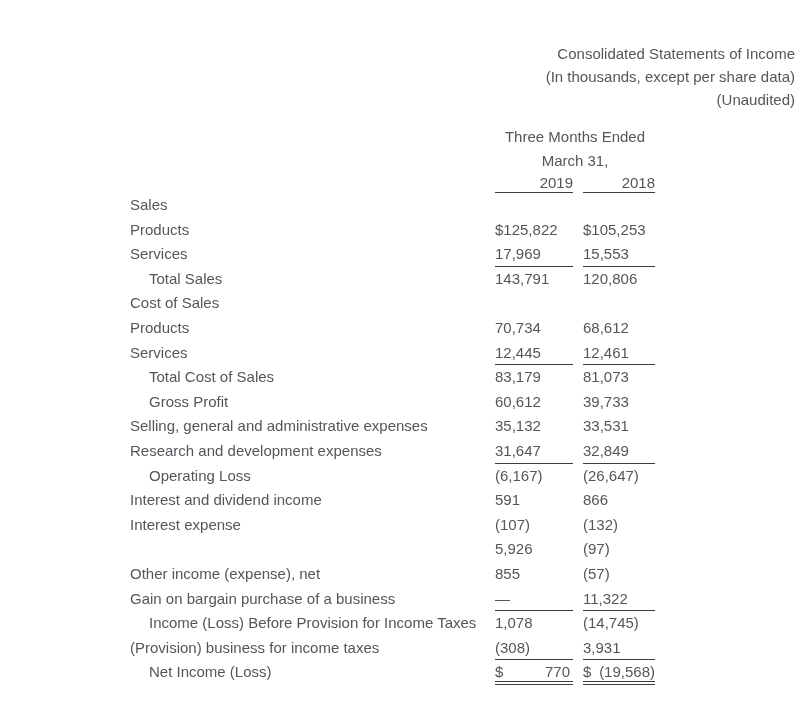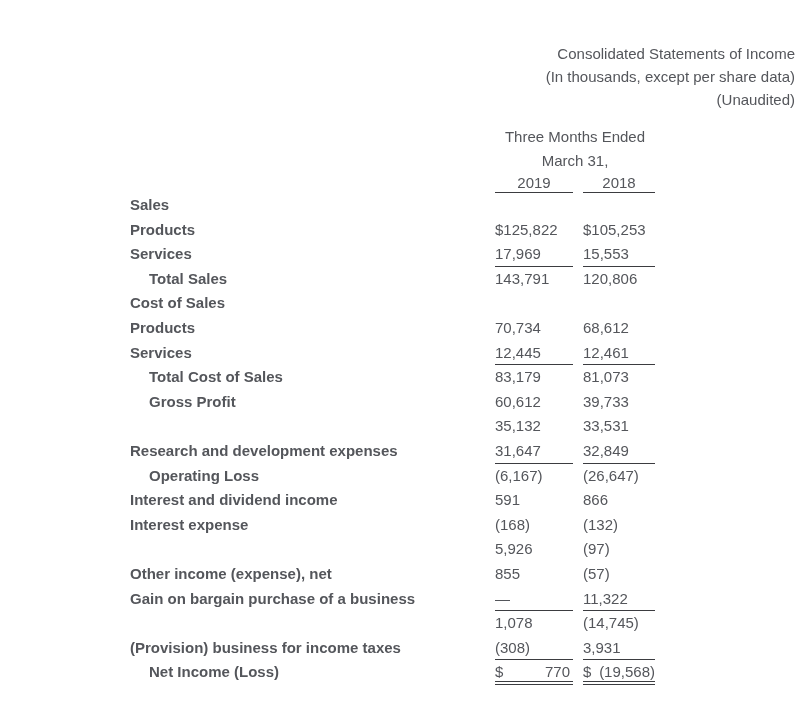--- a/index.html
+++ b/index.html
@@ -21,24 +21,24 @@
     position: absolute; left: 130px; top: 124px;
     display: grid;
     grid-template-columns: 365px 78px 10px 72px;
     grid-template-rows: 25px 24px 20px;
     grid-auto-rows: 24.6px;
   }
   .h-span { grid-column: 2 / 5; text-align: center; white-space: nowrap; }
   .h1 { line-height: 25px; }
   .h2 { line-height: 24px; }
   .h-year {
-    text-align: center; line-height: 19px;
+    text-align: right; line-height: 19px;
     border-bottom: 1px solid var(--rule, #3b3c40);
   }
-  .col1 { grid-column: 1; font-weight: bold; } .col2 { grid-column: 2; }
+  .col1 { grid-column: 1; } .col2 { grid-column: 2; }
   .col3 { grid-column: 3; } .col4 { grid-column: 4; }
 
   .cell { line-height: 24.6px; white-space: nowrap; }
   .indent { padding-left: 19px; }
   .val { }
   .plain { padding-right: 3px; }
   .rule-single { border-bottom: 1px solid var(--rule, #3b3c40); }
   .rule-double { border-bottom: 4px double var(--rule, #3b3c40); }
   .split { display: flex; justify-content: space-between; align-items: baseline; }
 </style>
@@ -89,50 +89,52 @@
       <div class="col3"></div>
       <div class="cell val col4 rule-single plain">12,461</div>
       <div class="cell col1 indent">Total Cost of Sales</div>
       <div class="cell val col2 plain">83,179</div>
       <div class="col3"></div>
       <div class="cell val col4 plain">81,073</div>
       <div class="cell col1 indent">Gross Profit</div>
       <div class="cell val col2 plain">60,612</div>
       <div class="col3"></div>
       <div class="cell val col4 plain">39,733</div>
+      <div class="cell col1">Selling, general and administrative expenses</div>
       <div class="cell val col2 plain">35,132</div>
       <div class="col3"></div>
       <div class="cell val col4 plain">33,531</div>
       <div class="cell col1">Research and development expenses</div>
       <div class="cell val col2 rule-single plain">31,647</div>
       <div class="col3"></div>
       <div class="cell val col4 rule-single plain">32,849</div>
       <div class="cell col1 indent">Operating Loss</div>
       <div class="cell val col2">(6,167)</div>
       <div class="col3"></div>
       <div class="cell val col4">(26,647)</div>
       <div class="cell col1">Interest and dividend income</div>
       <div class="cell val col2 plain">591</div>
       <div class="col3"></div>
       <div class="cell val col4 plain">866</div>
       <div class="cell col1">Interest expense</div>
-      <div class="cell val col2">(168)</div>
+      <div class="cell val col2">(107)</div>
       <div class="col3"></div>
       <div class="cell val col4">(132)</div>
       <div class="cell val col2 plain">5,926</div>
       <div class="col3"></div>
       <div class="cell val col4">(97)</div>
       <div class="cell col1">Other income (expense), net</div>
       <div class="cell val col2 plain">855</div>
       <div class="col3"></div>
       <div class="cell val col4">(57)</div>
       <div class="cell col1">Gain on bargain purchase of a business</div>
       <div class="cell val col2 rule-single plain">—</div>
       <div class="col3"></div>
       <div class="cell val col4 rule-single plain">11,322</div>
+      <div class="cell col1 indent">Income (Loss) Before Provision for Income Taxes</div>
       <div class="cell val col2 plain">1,078</div>
       <div class="col3"></div>
       <div class="cell val col4">(14,745)</div>
       <div class="cell col1">(Provision) business for income taxes</div>
       <div class="cell val col2 rule-single">(308)</div>
       <div class="col3"></div>
       <div class="cell val col4 rule-single plain">3,931</div>
       <div class="cell col1 indent">Net Income (Loss)</div>
       <div class="cell val col2 rule-double split">
         <span>$</span>

